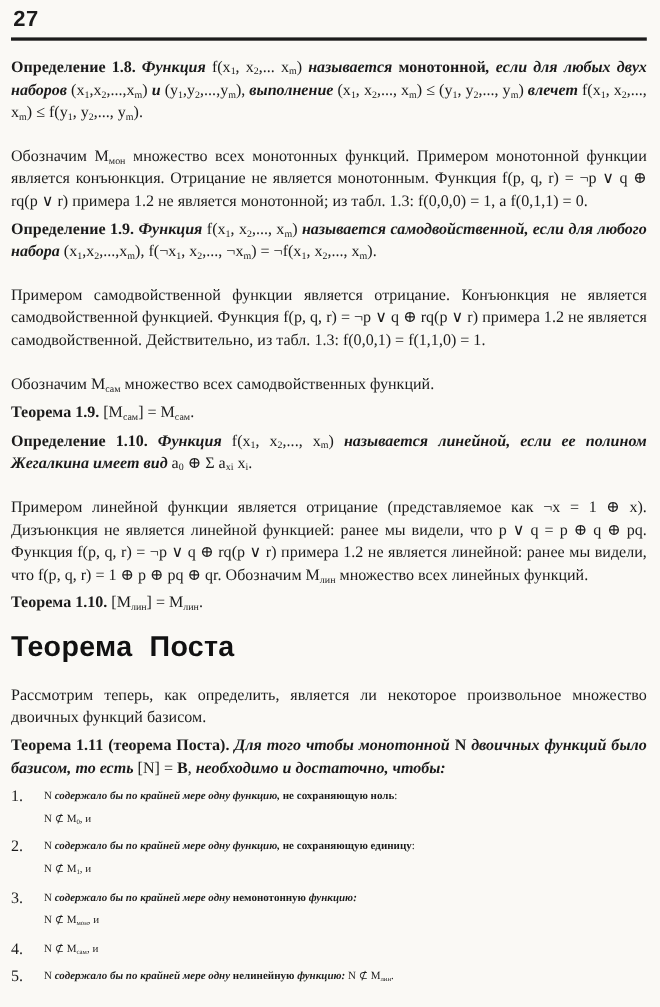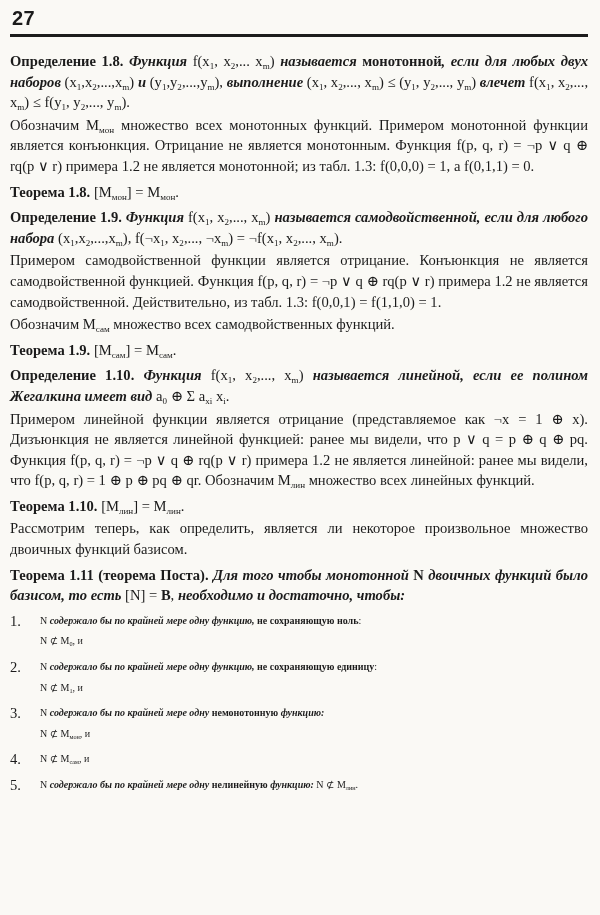--- a/index.html
+++ b/index.html
@@ -15,21 +15,21 @@
     display:flex; justify-content:space-between; align-items:flex-end;
     font-family:"Liberation Sans","DejaVu Sans",sans-serif;
     font-size:13.5px;
     padding:1px 2px 4px 2px;
     border-bottom:3px solid #1c1c1c;
   }
   .pagenum { font-weight:bold; font-size:20px; letter-spacing:0.5px; }
   main { padding-top:9px; }
   .para {
     font-size:14.6px; line-height:20.6px;
-    text-align:justify; margin-top:2px;
+    text-align:justify; margin-top:19px;
   }
   .thm { margin-top:5px; }
   .def { margin-top:5px; }
   h1.sect {
     font-family:"Liberation Sans","DejaVu Sans",sans-serif;
     font-size:26px; font-weight:bold; color:#111;
     word-spacing:8px; letter-spacing:0.3px;
     margin:13px 0 7px 0;
   }
   .b { font-weight:bold; }
@@ -44,31 +44,31 @@
 </head>
 <body>
 
 <header class="runhead">
   <span class="pagenum">27</span>
 </header>
 
 <main>
   <p class="para def"><span class="b">Определение 1.8. </span><span class="i">Функция </span><span>f(x</span><span class="sub">1</span><span>, x</span><span class="sub">2</span><span>,... x</span><span class="sub">m</span><span>) </span><span class="i">называется </span><span class="b">монотонной</span><span class="i">, если для любых двух наборов </span><span>(x</span><span class="sub">1</span><span>,x</span><span class="sub">2</span><span>,...,x</span><span class="sub">m</span><span>) </span><span class="i">и </span><span>(y</span><span class="sub">1</span><span>,y</span><span class="sub">2</span><span>,...,y</span><span class="sub">m</span><span>), </span><span class="i">выполнение </span><span>(x</span><span class="sub">1</span><span>, x</span><span class="sub">2</span><span>,..., x</span><span class="sub">m</span><span>) ≤ (y</span><span class="sub">1</span><span>, y</span><span class="sub">2</span><span>,..., y</span><span class="sub">m</span><span>) </span><span class="i">влечет </span><span>f(x</span><span class="sub">1</span><span>, x</span><span class="sub">2</span><span>,..., x</span><span class="sub">m</span><span>) ≤ f(y</span><span class="sub">1</span><span>, y</span><span class="sub">2</span><span>,..., y</span><span class="sub">m</span><span>).</span></p>
   <p class="para"><span>Обозначим M</span><span class="sub">мон</span><span> множество всех монотонных функций. Примером монотонной функции является конъюнкция. Отрицание не является монотонным. Функция f(p, q, r) = ¬p ∨ q ⊕ rq(p ∨ r) примера 1.2 не является монотонной; из табл. 1.3: f(0,0,0) = 1, а f(0,1,1) = 0.</span></p>
-  <p class="para thm"><span class="b">Теорема 1.8. </span><span>[M</span><span class="sub">мон</span><span>] = M</span><span class="sub">мон</span><span>.</span></p>
 
   <p class="para def"><span class="b">Определение 1.9. </span><span class="i">Функция </span><span>f(x</span><span class="sub">1</span><span>, x</span><span class="sub">2</span><span>,..., x</span><span class="sub">m</span><span>) </span><span class="i">называется самодвойственной, если для любого набора </span><span>(x</span><span class="sub">1</span><span>,x</span><span class="sub">2</span><span>,...,x</span><span class="sub">m</span><span>), </span><span>f(¬x</span><span class="sub">1</span><span>, x</span><span class="sub">2</span><span>,..., ¬x</span><span class="sub">m</span><span>) = ¬f(x</span><span class="sub">1</span><span>, x</span><span class="sub">2</span><span>,..., x</span><span class="sub">m</span><span>).</span></p>
   <p class="para"><span>Примером самодвойственной функции является отрицание. Конъюнкция не является самодвойственной функцией. Функция f(p, q, r) = ¬p ∨ q ⊕ rq(p ∨ r) примера 1.2 не является самодвойственной. Действительно, из табл. 1.3: f(0,0,1) = f(1,1,0) = 1.</span></p>
   <p class="para"><span>Обозначим M</span><span class="sub">сам</span><span> множество всех самодвойственных функций.</span></p>
   <p class="para thm"><span class="b">Теорема 1.9. </span><span>[M</span><span class="sub">сам</span><span>] = M</span><span class="sub">сам</span><span>.</span></p>
 
   <p class="para def"><span class="b">Определение 1.10. </span><span class="i">Функция </span><span>f(x</span><span class="sub">1</span><span>, x</span><span class="sub">2</span><span>,..., x</span><span class="sub">m</span><span>) </span><span class="i">называется линейной, если ее полином Жегалкина имеет вид </span><span>a</span><span class="sub">0</span><span> ⊕ Σ a</span><span class="sub">xi</span><span> x</span><span class="sub">i</span><span>.</span></p>
   <p class="para"><span>Примером линейной функции является отрицание (представляемое как ¬x = 1 ⊕ x). Дизъюнкция не является линейной функцией: ранее мы видели, что p ∨ q = p ⊕ q ⊕ pq. Функция f(p, q, r) = ¬p ∨ q ⊕ rq(p ∨ r) примера 1.2 не является линейной: ранее мы видели, что f(p, q, r) = 1 ⊕ p ⊕ pq ⊕ qr. Обозначим M</span><span class="sub">лин</span><span> множество всех линейных функций.</span></p>
   <p class="para thm"><span class="b">Теорема 1.10. </span><span>[M</span><span class="sub">лин</span><span>] = M</span><span class="sub">лин</span><span>.</span></p>
 
+  <h1 class="sect">Теорема Поста</h1>
   <p class="para"><span>Рассмотрим теперь, как определить, является ли некоторое произвольное множество двоичных функций базисом.</span></p>
   <p class="para thm"><span class="b">Теорема 1.11 (теорема Поста). </span><span class="i">Для того чтобы монотонной </span><span class="b">N</span><span class="i"> двоичных функций было базисом, то есть </span><span>[N] = </span><span class="b">B</span><span>, </span><span class="i">необходимо и достаточно, чтобы:</span></p>
 
   <div class="item">
     <span class="num">1.</span>
     <div class="itext">
       <div><span>N </span><span class="i">содержало бы по крайней мере одну функцию, </span><span class="b">не сохраняющую ноль</span><span>:</span></div>
       <div class="formula"><span>N ⊄ M</span><span class="sub">0</span><span>, и</span></div>
     </div>
   </div>

